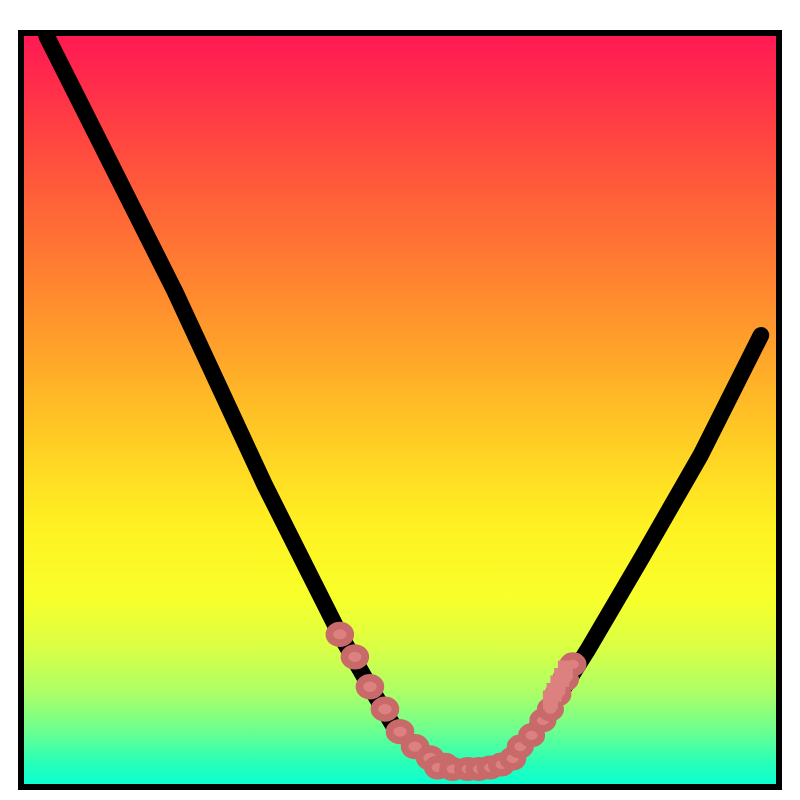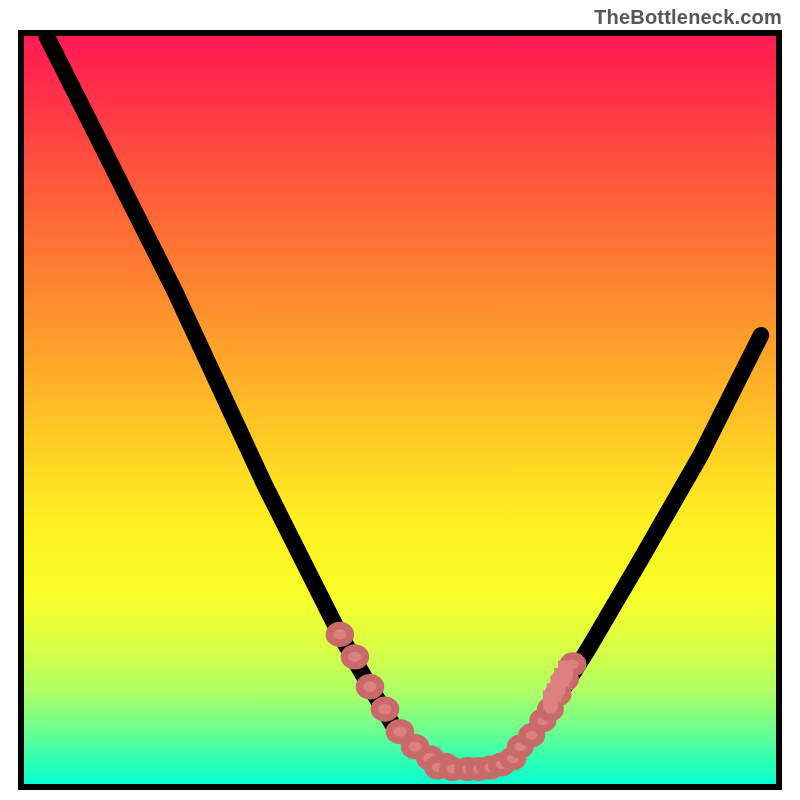--- a/index.html
+++ b/index.html
@@ -79,21 +79,20 @@
   }
   .tick {
     stroke: #dd8080;
     stroke-width: 2;
   }
 </style>
 </head>
 <body>
 
 <div class="wrap">
-  <div class="watermark">TheBottleneck.com</div>
 
   <div class="frame">
     <div class="plot">
       <div class="gradient"></div>
       <svg class="curve" viewBox="0 0 100 100" preserveAspectRatio="none">
         <path id="main-path" class="line" d="M3.00 0.00 L8.00 10.00 L14.00 22.00 L20.00 34.00 L26.00 47.00 L32.00 60.00 L38.00 72.00 L42.00 80.00 L46.00 87.00 L49.00 92.00 L52.00 95.00 L55.00 97.00 L58.00 98.00 L61.00 98.00 L64.00 97.00 L67.00 94.00 L70.00 90.00 L75.00 82.00 L82.00 70.00 L90.00 56.00 L98.00 40.00 "></path>
         <g id="dots-left">
             <ellipse class="dot" cx="42.00" cy="80.00" rx="1.4" ry="1.19"></ellipse>
             <ellipse class="dot" cx="44.00" cy="83.00" rx="1.4" ry="1.19"></ellipse>
             <ellipse class="dot" cx="46.00" cy="87.00" rx="1.4" ry="1.19"></ellipse>

